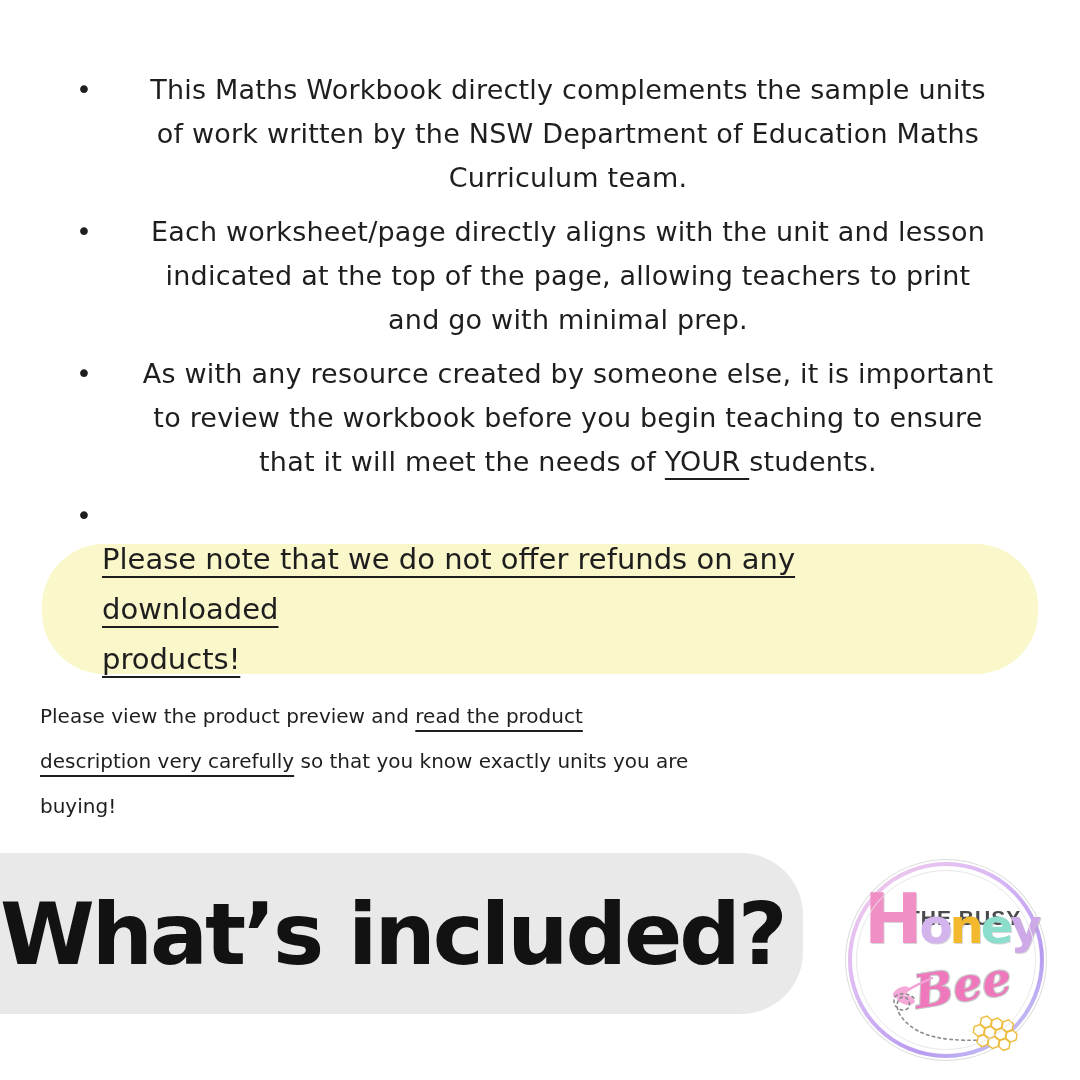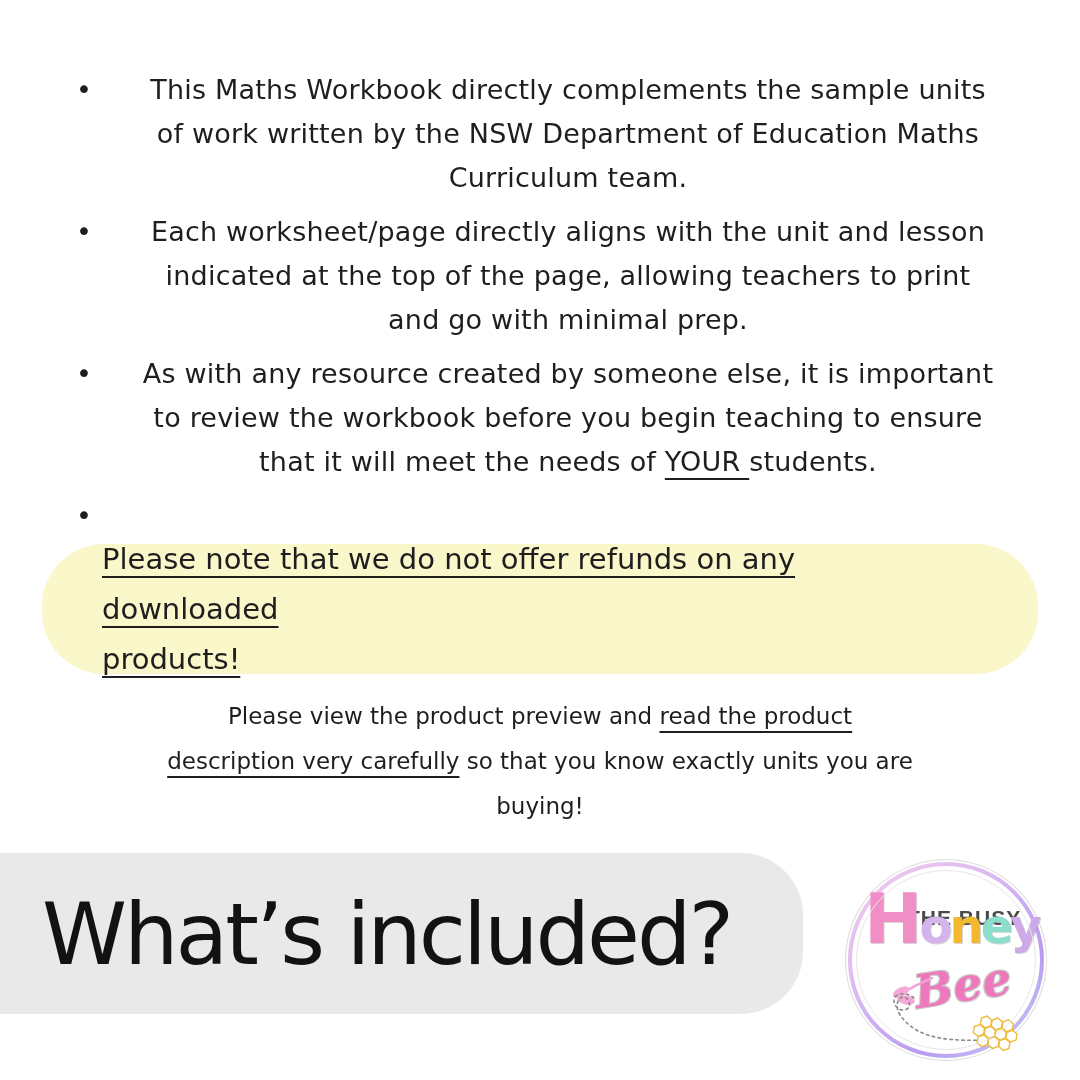--- a/index.html
+++ b/index.html
@@ -50,40 +50,38 @@
     text-align:left;
     font-size:29px;
     line-height:50px;
     padding:0 60px;
   }
 
   
   .preview {
     position:absolute;
     left:40px; top:694px; width:1000px;
-    text-align:center;
-    font-size:23px;
+    font-size:20px;
     line-height:45px;
   }
 
   
   .footer-pill {
     position:absolute;
     left:0; top:853px;
     width:803px; height:161px;
     background:#e9e9e9;
     border-radius:0 62px 62px 0;
     display:flex; align-items:center;
   }
   .footer-pill h1 {
     font-size:86px;
-    font-weight:normal;
+    font-weight:bold;
     letter-spacing:-3px;
     color:#121212;
-    padding-left:42px;
     white-space:nowrap;
   }
 
   
   .logo-ring {
     position:absolute;
     left:848px; top:862px;
     width:196px; height:196px;
     border-radius:50%;
     border:4px solid transparent;

